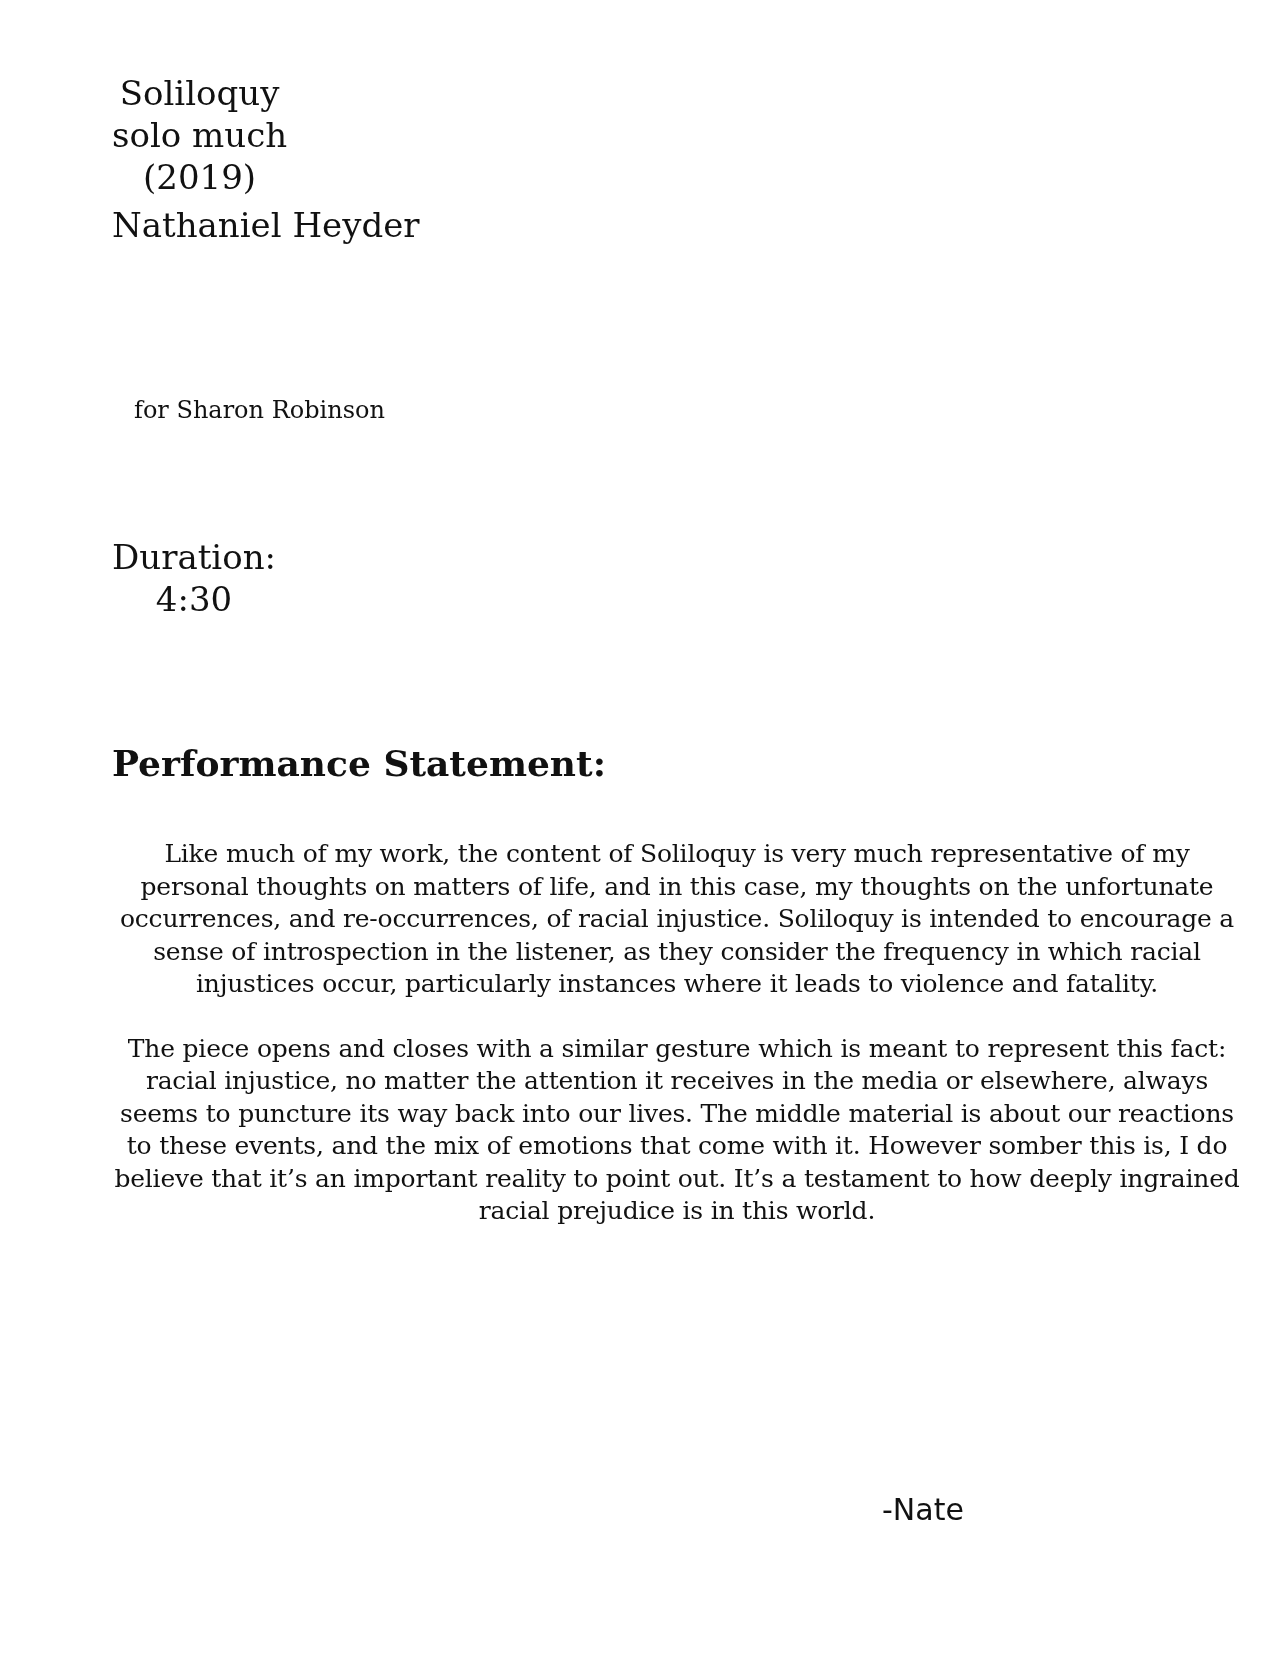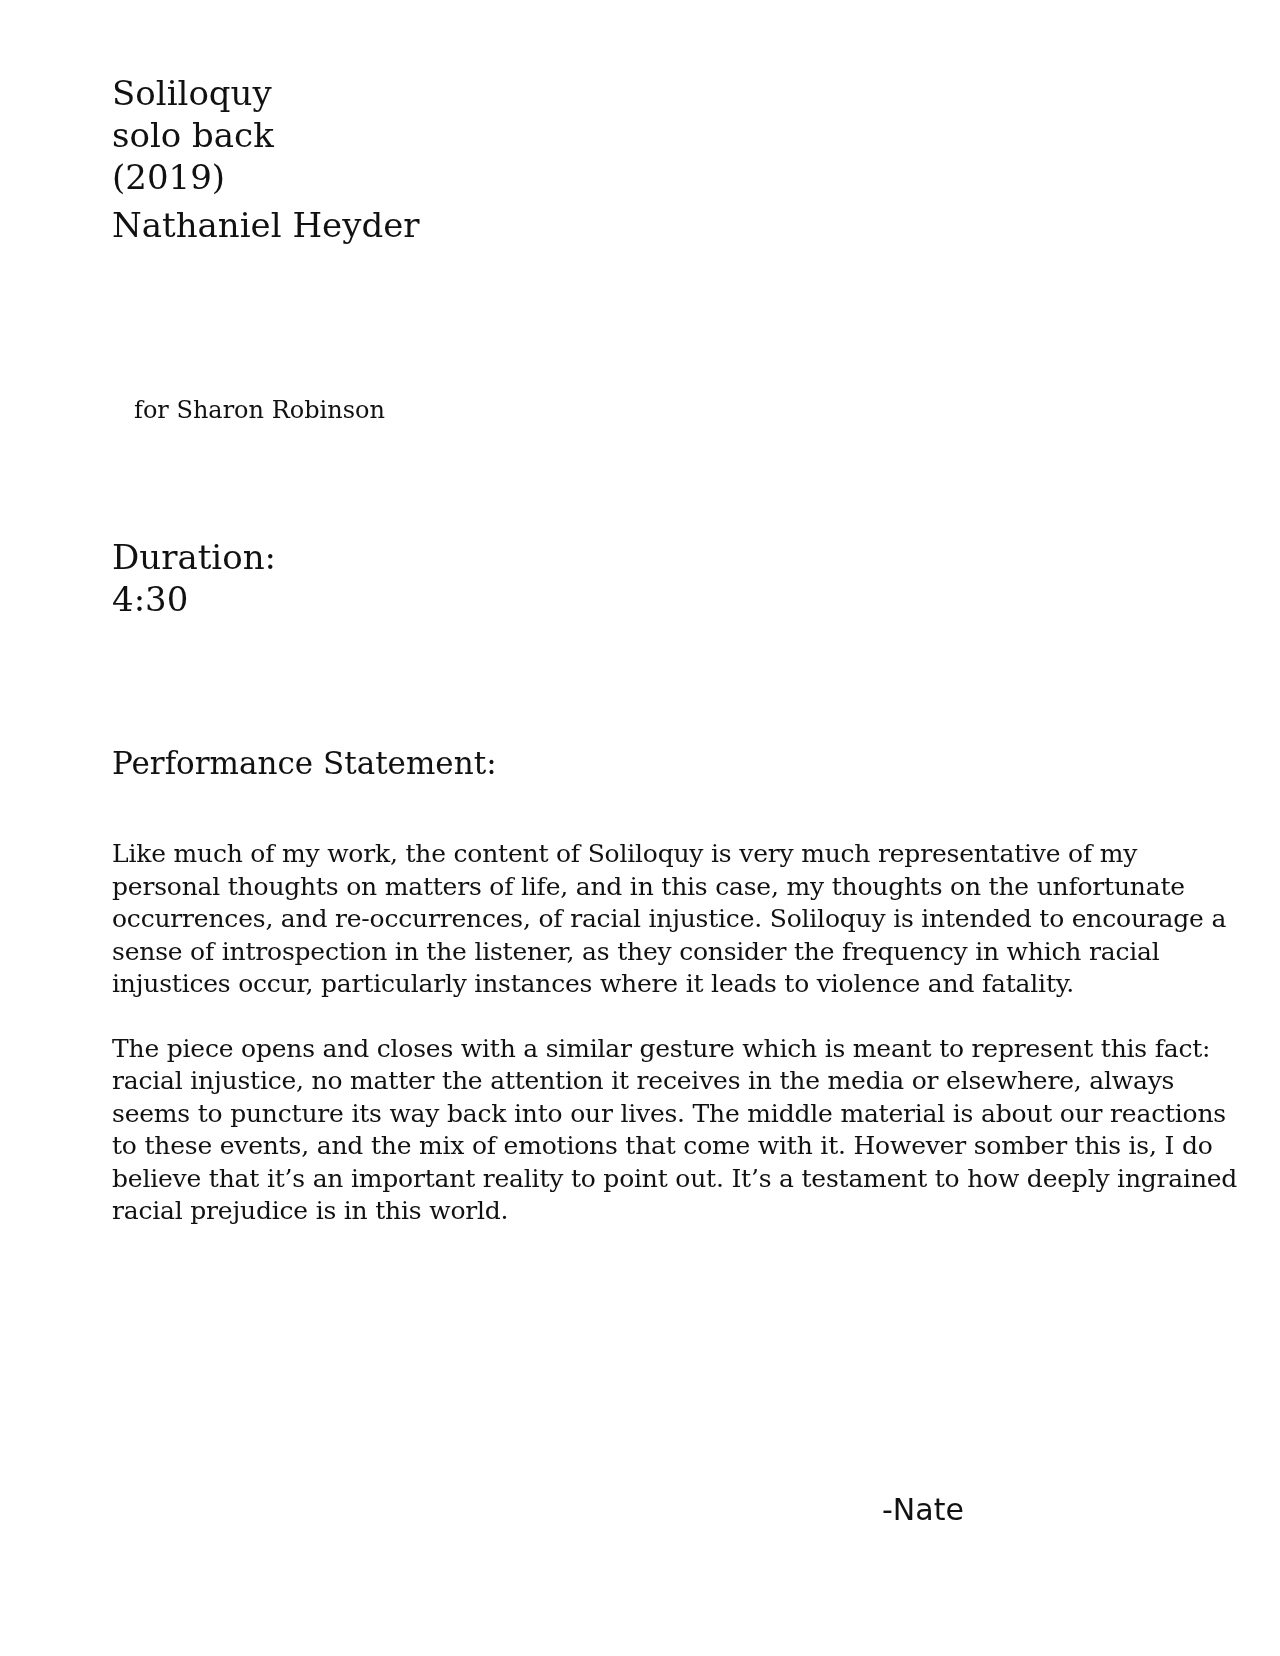--- a/index.html
+++ b/index.html
@@ -1,36 +1,36 @@
 <!DOCTYPE html>
 <html><head>
 <meta charset="utf-8">
 <style>
   html, body { margin: 0; padding: 0; background: #ffffff; }
   body { width: 1280px; height: 1656px; position: relative; overflow: hidden; color: #111111; }
-  .serif { font-family: "DejaVu Serif", "Liberation Serif", serif; }
+  .serif { font-family: "DejaVu Serif", "Liberation Serif", serif; text-align: center; }
   .sans { font-family: "DejaVu Sans", "Liberation Sans", sans-serif; }
   .block { position: absolute; left: 112px; }
   .title-line { font-size: 34px; line-height: 42px; display: block; }
   #header { top: 72px; }
   #composer { top: 204px; font-size: 34px; line-height: 42px; }
   #dedication { top: 389px; font-size: 24px; line-height: 42px; margin-left: 22px; }
   #duration { top: 536px; }
-  #statement-heading { top: 742px; font-size: 31px; line-height: 42px; }
+  #statement-heading { top: 742px; font-size: 36px; line-height: 42px; font-weight: bold; }
   #statement { top: 822px; width: 1130px; }
   .para { font-size: 25px; line-height: 32.5px; margin: 16px 0 32px 0; letter-spacing: -0.2px; }
   .para.last { line-height: 40px; }
   #signature { position: absolute; left: 882px; top: 1494px; font-size: 30px; line-height: 32px; }
 </style>
 </head>
 <body>
 
 <div id="header" class="block serif">
   <span class="title-line">Soliloquy</span>
-  <span class="title-line">solo back</span>
+  <span class="title-line">solo much</span>
   <span class="title-line">(2019)</span>
 </div>
 
 <div id="composer" class="block serif">Nathaniel Heyder</div>
 
 <div id="dedication" class="block serif">for Sharon Robinson</div>
 
 <div id="duration" class="block serif">
   <span class="title-line">Duration:</span>
   <span class="title-line">4:30</span>

